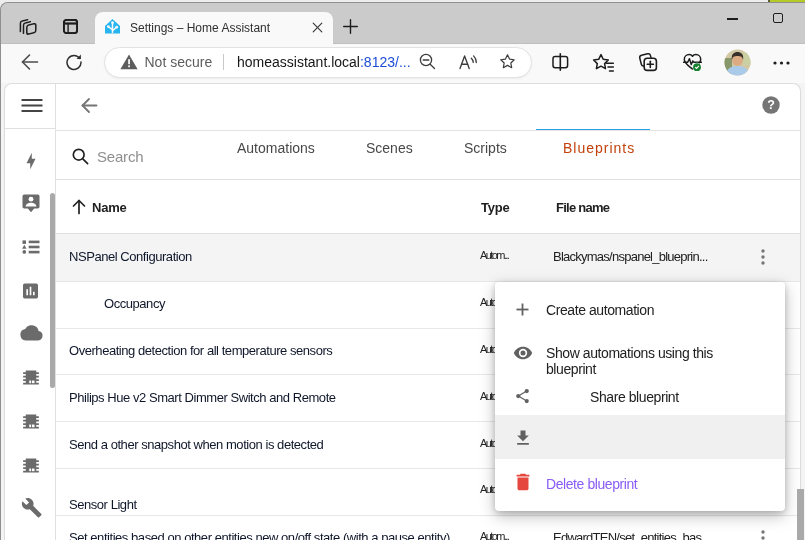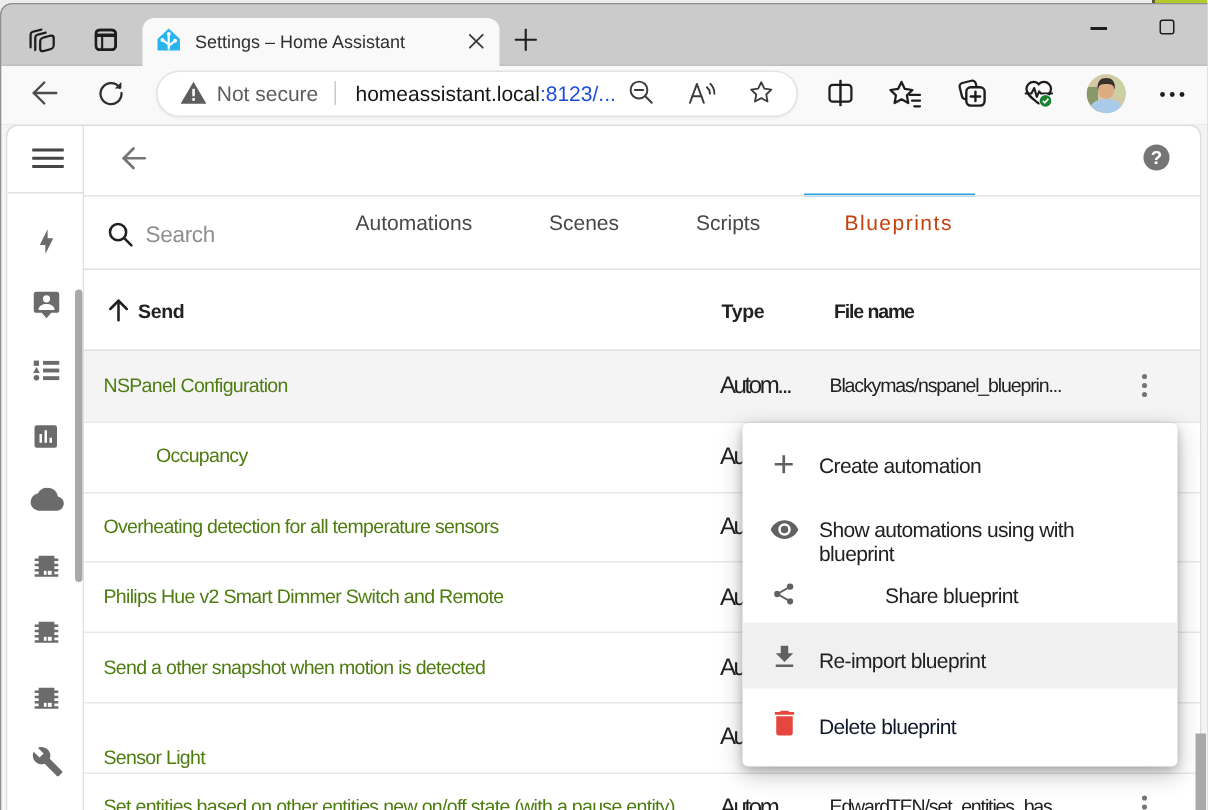--- a/index.html
+++ b/index.html
@@ -244,21 +244,21 @@
   </svg>
   <div class="abs" style="left:97px;top:148px;font-size:15px;letter-spacing:-0.2px;color:#8f8f8f;">Search</div>
   <div class="abs" style="left:56px;top:179px;width:744px;height:1px;background:#e0e0e0;"></div>
 
   <svg class="abs" style="left:71px;top:198px;" width="16" height="17" viewBox="0 0 16 17">
     <g stroke="#212121" stroke-width="1.7" fill="none" stroke-linecap="round" stroke-linejoin="round">
       <line x1="8" y1="2.5" x2="8" y2="15.5"></line>
       <polyline points="2.5,8 8,2.5 13.5,8"></polyline>
     </g>
   </svg>
-  <div class="abs" style="left:92px;top:200px;font-size:13px;font-weight:bold;color:#212121;letter-spacing:-0.2px;">Send</div>
+  <div class="abs" style="left:92px;top:200px;font-size:13px;font-weight:bold;color:#212121;letter-spacing:-0.2px;">Name</div>
   <div class="abs" style="left:481px;top:200px;font-size:13px;font-weight:bold;color:#212121;letter-spacing:-0.2px;">Type</div>
   <div class="abs" style="left:556px;top:200px;font-size:13px;font-weight:bold;color:#212121;letter-spacing:-0.75px;">File name</div>
   <div class="abs" style="left:56px;top:233px;width:744px;height:1px;background:#e0e0e0;"></div>
 
   <div id="rows">
       <div class="abs" style="left:56px;top:234px;width:744px;height:46.8px;background:#f4f4f5;"></div>
       <div class="rowname" style="top:249.39999999999998px;">NSPanel Configuration</div>
       <div class="rowtype" style="top:249.39999999999998px;">Autom...</div>
       <div class="rowfile" style="top:249.39999999999998px;">Blackymas/nspanel_blueprin...</div>
       <svg class="abs" style="left:758px;top:248.39999999999998px;" width="10" height="18" viewBox="0 0 10 18">
@@ -299,40 +299,39 @@
     <g stroke="#616161" stroke-width="1.8">
         <line x1="6.5" y1="0.5" x2="6.5" y2="12.5"></line>
         <line x1="0.5" y1="6.5" x2="12.5" y2="6.5"></line>
       </g>
   </svg>
   <div class="abs menutext" style="left:546px;top:302px;">Create automation</div>
 
   <svg class="abs" style="left:513px;top:345.5px;" width="20" height="14" viewBox="0 0 24 16">
     <path d="M12 0.5C7 0.5 2.7 3.6 1 8C2.7 12.4 7 15.5 12 15.5C17 15.5 21.3 12.4 23 8C21.3 3.6 17 0.5 12 0.5ZM12 13A5 5 0 0 1 7 8A5 5 0 0 1 12 3A5 5 0 0 1 17 8A5 5 0 0 1 12 13ZM12 5A3 3 0 0 0 9 8A3 3 0 0 0 12 11A3 3 0 0 0 15 8A3 3 0 0 0 12 5Z" fill="#616161"></path>
   </svg>
-  <div class="abs menutext" style="left:546px;top:345px;">Show automations using with blueprint</div>
+  <div class="abs menutext" style="left:546px;top:345px;">Show automations using this blueprint</div>
 
   <svg class="abs" style="left:514px;top:387px;" width="17" height="18" viewBox="0 0 24 24">
     <path d="M18,16.1C17.2,16.1 16.6,16.4 16.1,16.8L8.9,12.7C8.9,12.5 9,12.2 9,12C9,11.8 8.9,11.5 8.9,11.3L16,7.2C16.5,7.7 17.2,8 18,8A3 3 0 0 0 21 5A3 3 0 0 0 18 2A3 3 0 0 0 15 5C15,5.2 15,5.5 15.1,5.7L8 9.8C7.5,9.3 6.8,9 6,9A3 3 0 0 0 3 12A3 3 0 0 0 6 15C6.8,15 7.5,14.7 8,14.2L15.2,18.4C15.2,18.6 15.1,18.8 15.1,19C15.1,20.6 16.4,21.9 18,21.9C19.6,21.9 20.9,20.6 20.9,19A2.9 2.9 0 0 0 18 16.1Z" fill="#616161"></path>
   </svg>
   <div class="abs menutext" style="left:546px;top:389px;margin-left:44px;">Share blueprint</div>
 
   <svg class="abs" style="left:513px;top:428px;" width="20" height="20" viewBox="0 0 24 24">
     <path d="M5 20H19V18H5M19 9H15V3H9V9H5L12 16L19 9Z" fill="#616161"></path>
   </svg>
-  <div class="abs menutext" style="left:546px;top:432px;">Re-import blueprint</div>
 
   <svg class="abs" style="left:511.8px;top:471px;" width="22" height="22" viewBox="0 0 24 24">
     <path d="M19,4H15.5L14.5,3H9.5L8.5,4H5V6H19M6,19A2 2 0 0 0 8 21H16A2 2 0 0 0 18 19V7H6V19Z" fill="#e5463d"></path>
   </svg>
-  <div class="abs menutext" style="left:546px;top:476px;color:#0f172a;">Delete blueprint</div>
+  <div class="abs menutext" style="left:546px;top:476px;color:#8b5cf6;">Delete blueprint</div>
 
   <div class="abs" style="left:796.5px;top:489px;width:7px;height:51px;background:#a9a9a9;"></div>
 
 </div>
 
 <style>
   .menutext { font-size:14px; color:#212121; letter-spacing:-0.42px; }
-  .rowname { position:absolute; left:69px; font-size:13px; color:#4d7c0f; letter-spacing:-0.45px; }
-  .rowtype { position:absolute; left:480px; font-size:16px; color:#212121; letter-spacing:-1.6px; }
+  .rowname { position:absolute; left:69px; font-size:13px; color:#0f172a; letter-spacing:-0.45px; }
+  .rowtype { position:absolute; left:480px; font-size:11px; color:#212121; letter-spacing:-1.6px; }
   .rowfile { position:absolute; left:553px; font-size:13px; color:#212121; letter-spacing:-0.75px; }
   .rowdiv  { position:absolute; left:56px; width:744px; height:1px; background:#e8e8e8; }
 </style>
 
 </body></html>

